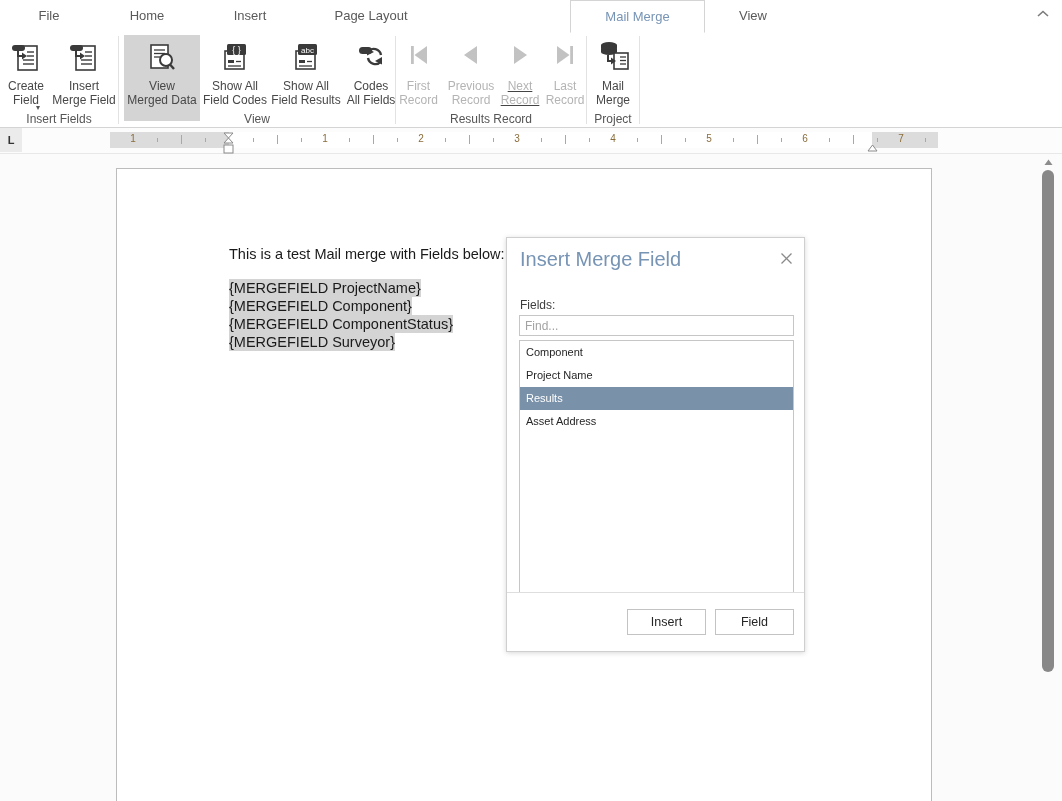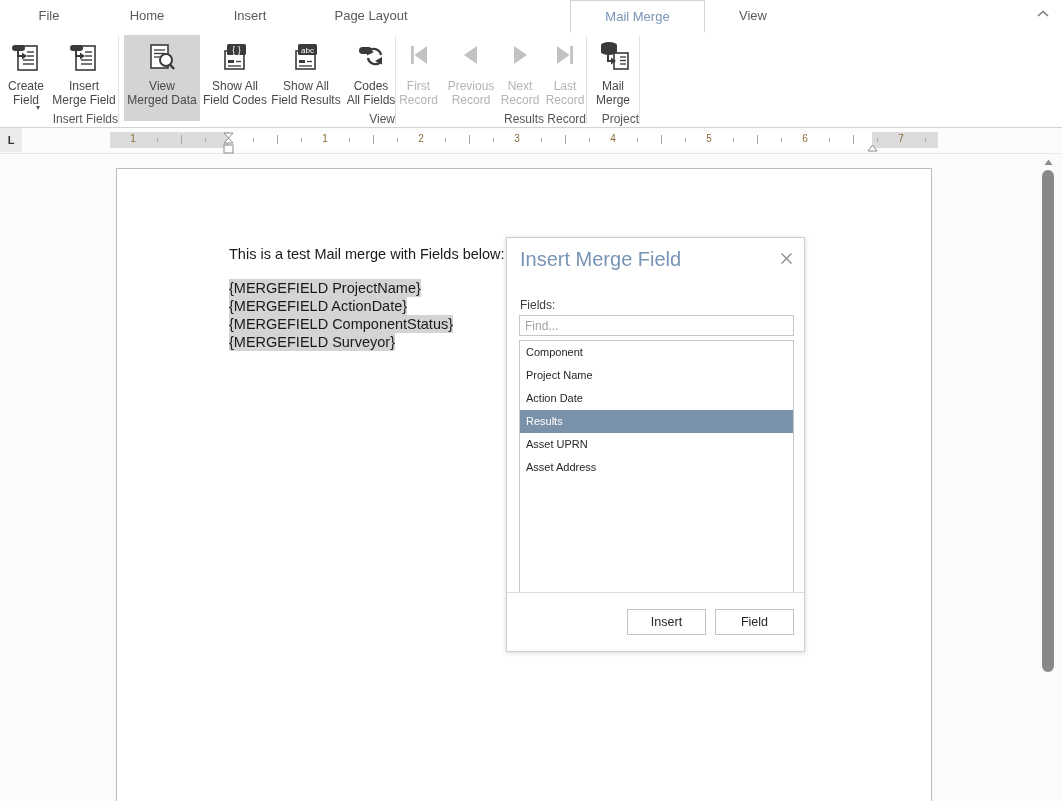--- a/index.html
+++ b/index.html
@@ -78,21 +78,21 @@
     position: absolute;
     top: 4px;
     width: 1px;
     height: 88px;
     background: #e2e2e2;
   }
   .group-label {
     position: absolute;
     bottom: 1px;
     width: 100%;
-    text-align: right;
+    text-align: center;
     font-size: 12px;
     color: #555555;
     white-space: nowrap;
   }
   .bigbtn {
     position: absolute;
     top: 3px;
     text-align: center;
     cursor: default;
     box-sizing: border-box;
@@ -413,21 +413,21 @@
         <div class="group-sep" style="left: 586px;"></div>
         <div class="bigbtn disabled" style="left: 396px; width: 45px; height: 86px;"><span><svg class="ico" width="34" height="36" viewBox="0 0 34 36" aria-hidden="true">
               <rect x="9" y="6" width="2.8" height="18" fill="#c2c2c2"></rect>
               <polygon points="25,6 25,24 12.5,15" fill="#c2c2c2"></polygon>
             </svg></span><div class="lbl">First
 Record</div></div>
         <div class="bigbtn disabled" style="left: 445px; width: 52px; height: 86px;"><span><svg class="ico" width="34" height="36" viewBox="0 0 34 36" aria-hidden="true">
               <polygon points="23,6 23,24 10,15" fill="#c2c2c2"></polygon>
             </svg></span><div class="lbl">Previous
 Record</div></div>
-        <div class="bigbtn disabled" style="left: 497px; width: 46px; height: 86px;"><span><svg class="ico" width="34" height="36" viewBox="0 0 34 36" aria-hidden="true">
+        <div class="bigbtn disabled" style="left: 497px; width: 46px; height: 86px; text-decoration: underline;"><span><svg class="ico" width="34" height="36" viewBox="0 0 34 36" aria-hidden="true">
               <polygon points="11,6 11,24 24,15" fill="#c2c2c2"></polygon>
             </svg></span><div class="lbl">Next
 Record</div></div>
         <div class="bigbtn disabled" style="left: 543px; width: 44px; height: 86px;"><span><svg class="ico" width="34" height="36" viewBox="0 0 34 36" aria-hidden="true">
               <polygon points="9,6 9,24 21.5,15" fill="#c2c2c2"></polygon>
               <rect x="22.2" y="6" width="2.8" height="18" fill="#c2c2c2"></rect>
             </svg></span><div class="lbl">Last
 Record</div></div>
         <div class="group" style="left: 587px; width: 52px;">
           <div class="group-label">Project</div>
@@ -514,21 +514,21 @@
       </div>
     </div>
   </div>
 
   <div class="docarea">
     <div class="page">
       <div class="doc-text">
         <p class="doc-para">This is a test Mail merge with Fields below:</p>
         <div id="mergefields-host">
             <div class="mf-line"><span class="mergefield">{MERGEFIELD ProjectName}</span></div>
-            <div class="mf-line"><span class="mergefield">{MERGEFIELD ActionDate}</span></div>
+            <div class="mf-line"><span class="mergefield">{MERGEFIELD Component}</span></div>
             <div class="mf-line"><span class="mergefield">{MERGEFIELD ComponentStatus}</span></div>
             <div class="mf-line"><span class="mergefield">{MERGEFIELD Surveyor}</span></div>
           </div>
       </div>
     </div>
   </div>
 
   <div class="vscroll">
     <div class="arrow" style="top:4px;">
       <svg width="9" height="7" viewBox="0 0 9 7" aria-hidden="true">
@@ -545,23 +545,21 @@
         <line x1="1.5" y1="1.5" x2="11.5" y2="11.5" stroke="#8a8a8a" stroke-width="1.3"></line>
         <line x1="11.5" y1="1.5" x2="1.5" y2="11.5" stroke="#8a8a8a" stroke-width="1.3"></line>
       </svg>
     </div>
     <div class="dlg-fieldlabel">Fields:</div>
     <input class="dlg-find" type="text" placeholder="Find..." style="">
     <div class="dlg-list">
       <div id="fieldlist-host">
           <div class="list-item">Component</div>
           <div class="list-item">Project Name</div>
-          <div class="list-item">Action Date</div>
           <div class="list-item sel">Results</div>
-          <div class="list-item">Asset UPRN</div>
           <div class="list-item">Asset Address</div>
         </div>
     </div>
     <div class="dlg-footer">
       <button class="dlg-btn" style="left:120px;">Insert</button>
       <button class="dlg-btn" style="left:208px;">Field</button>
     </div>
   </div>
 
 </div>

